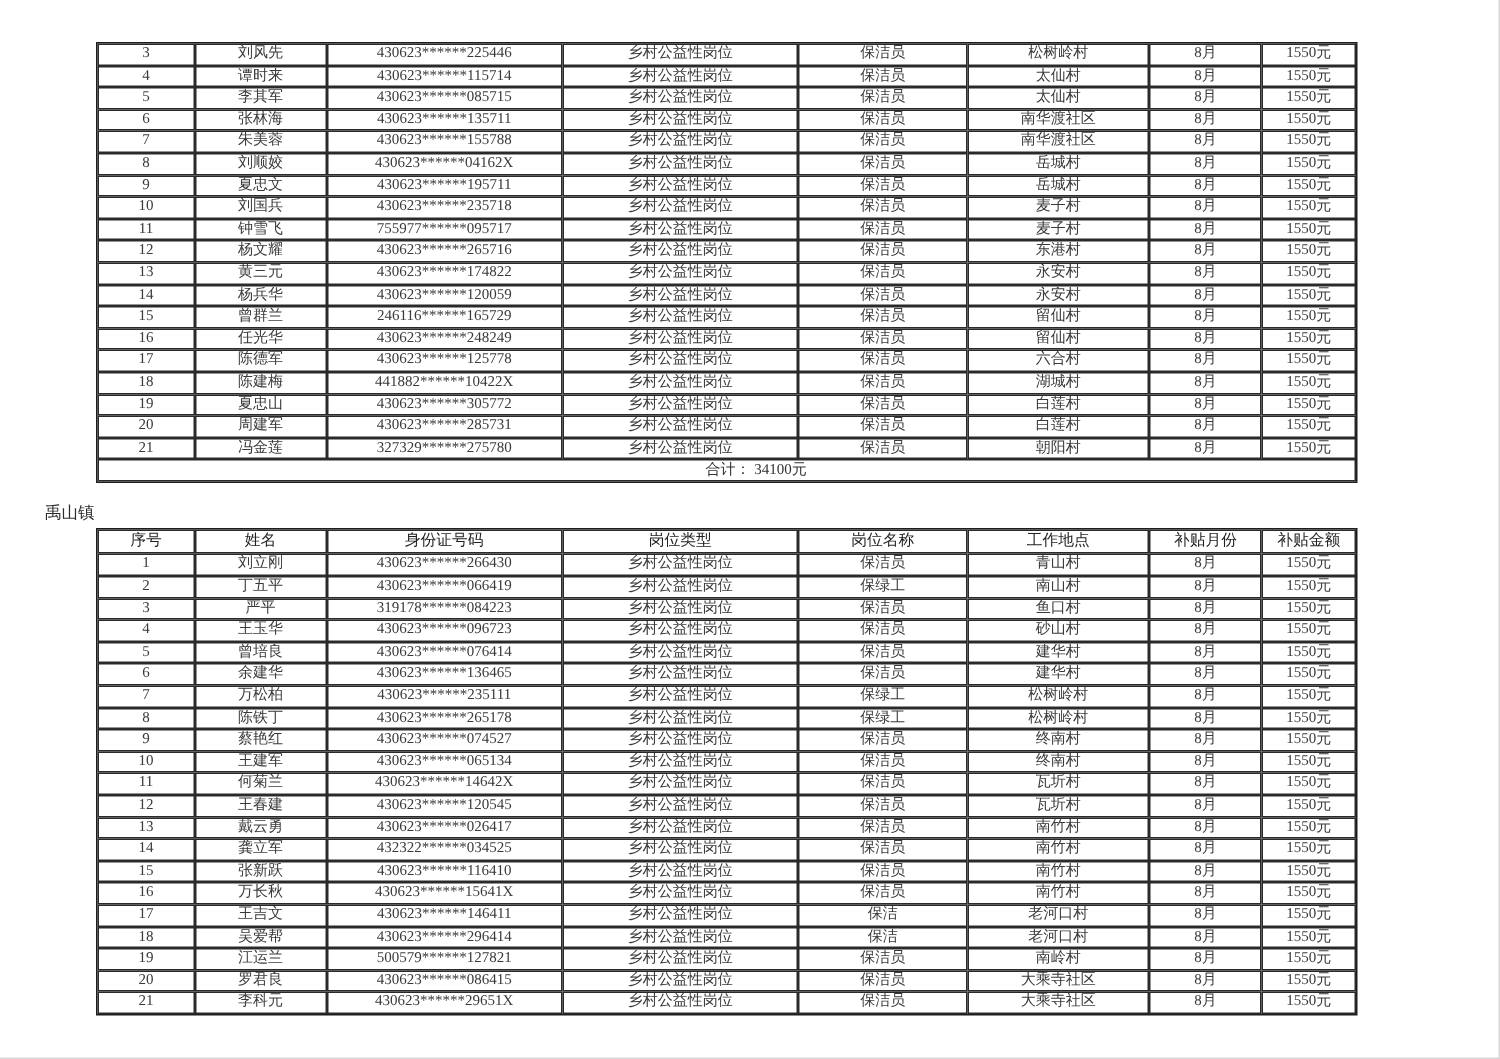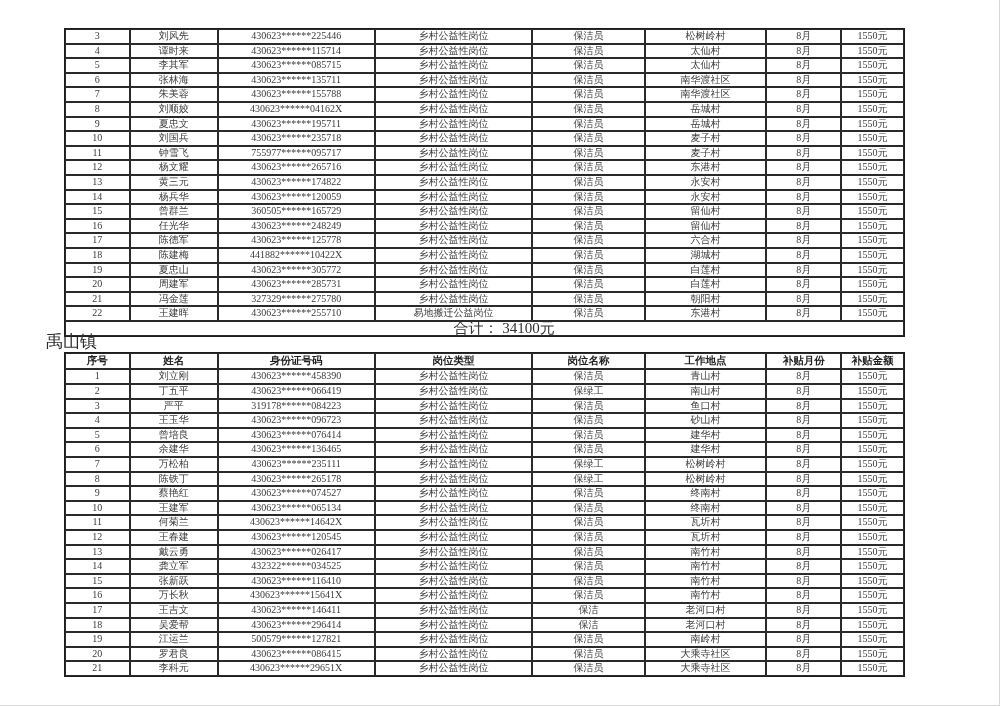--- a/index.html
+++ b/index.html
@@ -15,27 +15,27 @@
   table{
     width:100%;table-layout:fixed;border-collapse:separate;border-spacing:0;
     border:1px solid #1d1d1d;
   }
   td,th{
     border:1px solid #2a2a2a;text-align:center;vertical-align:middle;
     padding:0 1px;overflow:hidden;white-space:nowrap;
     font-size:10px;height:12.6px;line-height:12.6px;color:#3a3a3a;
   }
   th{
-    font-size:10.5px;height:14.4px;line-height:14.4px;font-weight:bold;color:#1f1f1f;
+    font-size:10.5px;height:14.4px;line-height:14.4px;font-weight:normal;color:#1f1f1f;
   }
   .total-cell{
-    font-size:15px;height:13px;line-height:13px;color:#333;padding-left:40px;
+    font-size:10px;height:13px;line-height:13px;color:#333;padding-left:40px;
   }
   .section-label{
-    position:absolute;left:30px;top:335px;font-size:17px;line-height:14px;color:#2b2b2b;margin-left:16px;
+    position:absolute;left:30px;top:335px;font-size:11px;line-height:14px;color:#2b2b2b;
   }
   col.c-no{width:7.7%;}  col.c-name{width:10.5%;} col.c-id{width:18.7%;}
   col.c-type{width:18.8%;} col.c-post{width:13.4%;} col.c-place{width:14.5%;}
   col.c-month{width:8.9%;} col.c-amt{width:7.5%;}
 </style>
 </head>
 <body>
 
 <div class="tbl-wrap" id="table1-wrap">
   <table>
@@ -166,21 +166,21 @@
           <td>430623******120059</td>
           <td>乡村公益性岗位</td>
           <td>保洁员</td>
           <td>永安村</td>
           <td>8月</td>
           <td>1550元</td>
         </tr>
         <tr>
           <td>15</td>
           <td>曾群兰</td>
-          <td>360505******165729</td>
+          <td>246116******165729</td>
           <td>乡村公益性岗位</td>
           <td>保洁员</td>
           <td>留仙村</td>
           <td>8月</td>
           <td>1550元</td>
         </tr>
         <tr>
           <td>16</td>
           <td>任光华</td>
           <td>430623******248249</td>
@@ -230,30 +230,20 @@
           <td>8月</td>
           <td>1550元</td>
         </tr>
         <tr>
           <td>21</td>
           <td>冯金莲</td>
           <td>327329******275780</td>
           <td>乡村公益性岗位</td>
           <td>保洁员</td>
           <td>朝阳村</td>
-          <td>8月</td>
-          <td>1550元</td>
-        </tr>
-        <tr>
-          <td>22</td>
-          <td>王建晖</td>
-          <td>430623******255710</td>
-          <td>易地搬迁公益岗位</td>
-          <td>保洁员</td>
-          <td>东港村</td>
           <td>8月</td>
           <td>1550元</td>
         </tr>
       </tbody>
     <tfoot>
       <tr>
         <td colspan="8" class="total-cell">合计： 34100元</td>
       </tr>
     </tfoot>
   </table>
@@ -282,21 +272,21 @@
         <th>岗位名称</th>
         <th>工作地点</th>
         <th>补贴月份</th>
         <th>补贴金额</th>
       </tr>
     </thead>
     <tbody>
         <tr>
           <td>1</td>
           <td>刘立刚</td>
-          <td>430623******458390</td>
+          <td>430623******266430</td>
           <td>乡村公益性岗位</td>
           <td>保洁员</td>
           <td>青山村</td>
           <td>8月</td>
           <td>1550元</td>
         </tr>
         <tr>
           <td>2</td>
           <td>丁五平</td>
           <td>430623******066419</td>

